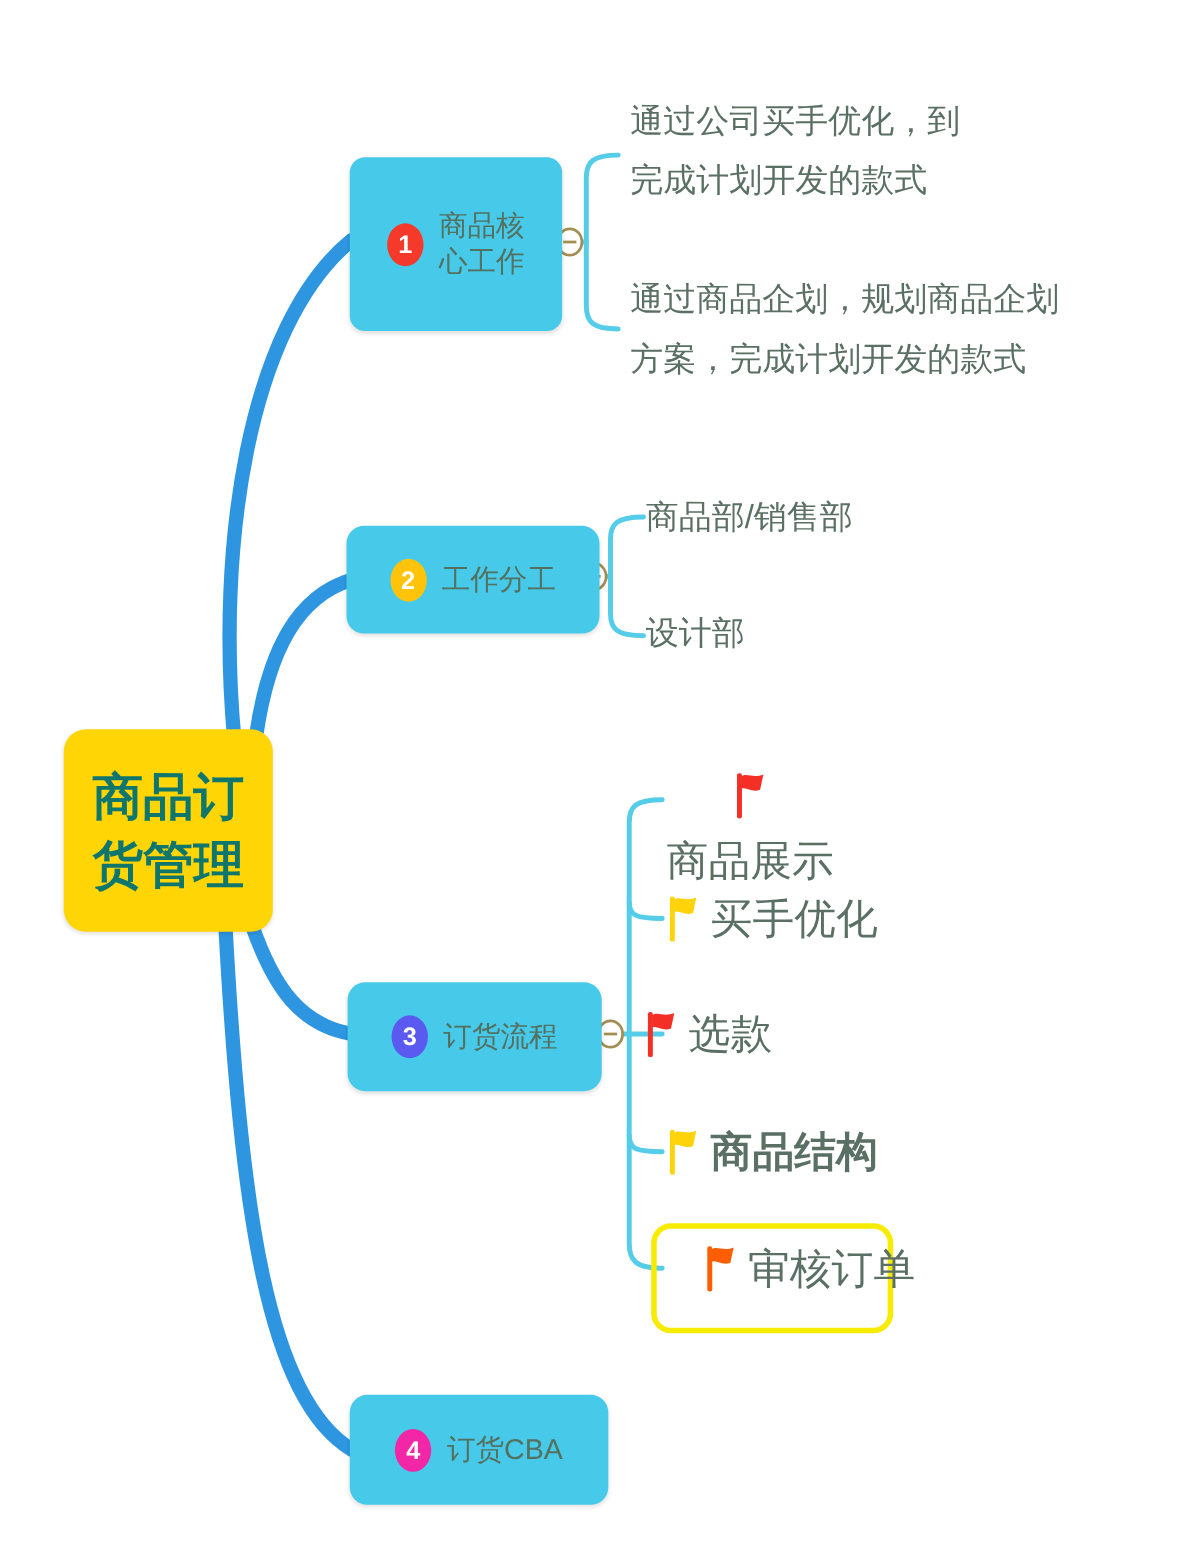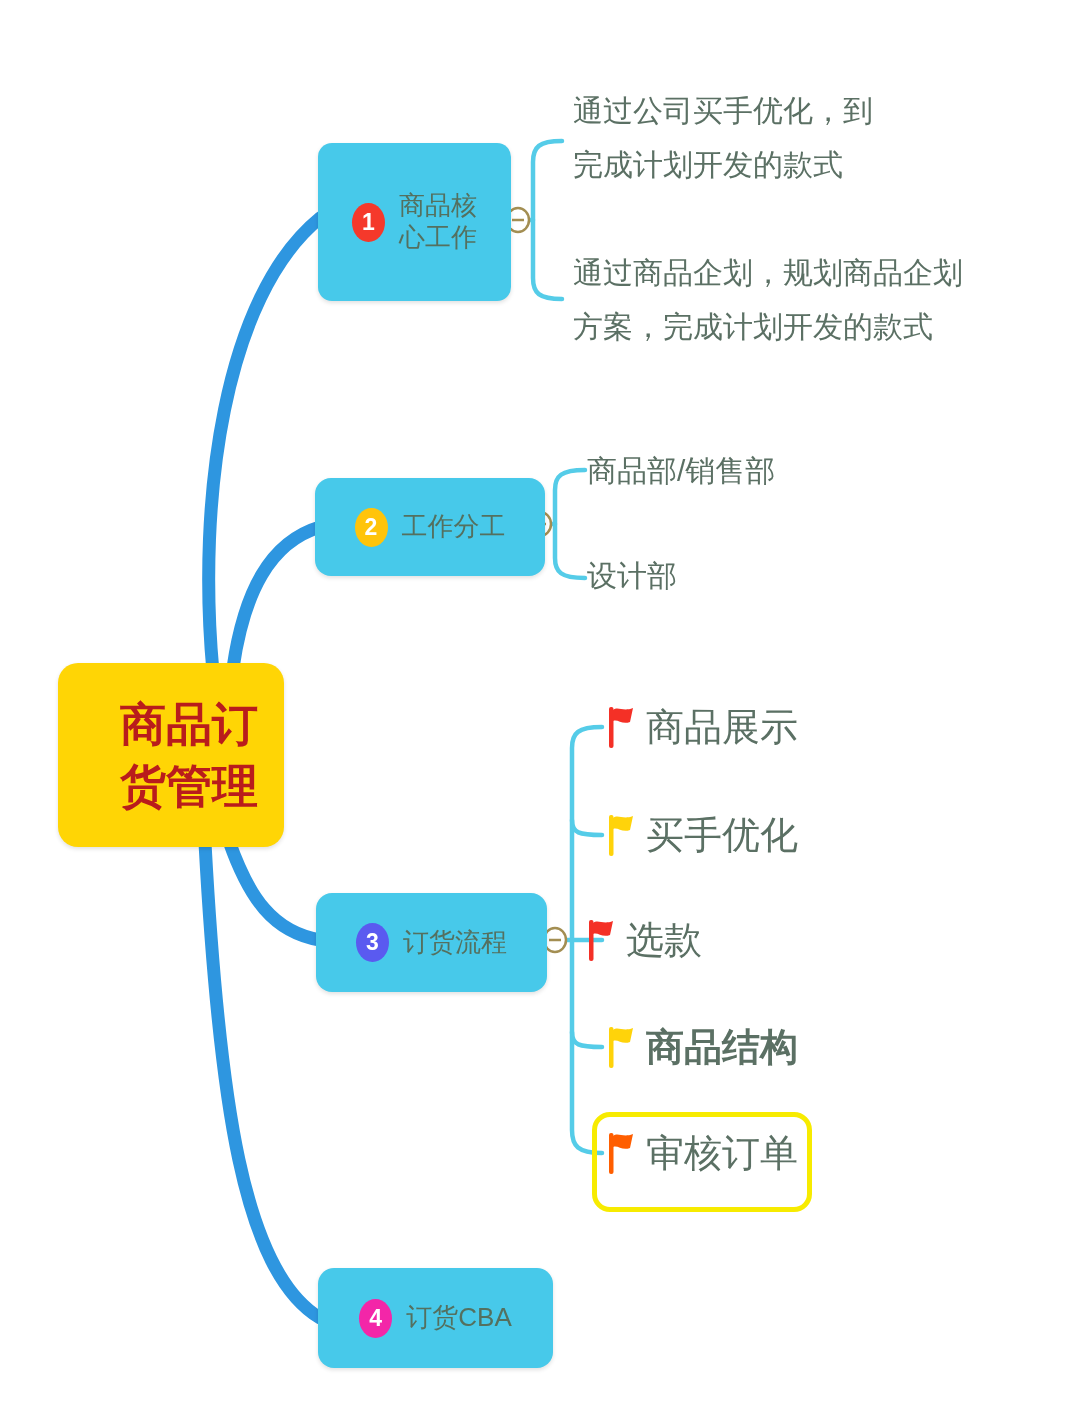--- a/index.html
+++ b/index.html
@@ -11,22 +11,21 @@
   }
   #lines{position:absolute;left:0;top:0;z-index:1;}
   .node{
     position:absolute;z-index:3;display:flex;align-items:center;justify-content:center;
     background:#47C9EA;border-radius:16px;box-shadow:0 2px 4px rgba(0,0,0,.12);
     color:#54705f;
   }
   .root{
     background:#FFD505;border-radius:20px;z-index:4;
     font-size:46px;font-weight:bold;line-height:1.35;text-align:center;
-    color:#b91c1c;
-    padding-left:36px;
+    color:#0f766e;
   }
   .badge{
     flex:0 0 auto;display:flex;align-items:center;justify-content:center;
     width:33px;height:39px;border-radius:50%;
     color:#ffffff;font-size:23px;font-weight:bold;
   }
   .b1{background:#F5392B;} .b2{background:#FFC40A;} .b3{background:#5A5AF0;} .b4{background:#F326A8;}
   .node-title{font-size:26px;line-height:1.22;text-align:center;margin-left:14px;}
   .note{
     position:absolute;z-index:3;font-size:30px;line-height:54px;white-space:nowrap;
@@ -121,21 +120,21 @@
   <div class="note" style="left:587px;top:444px;">商品部/销售部</div>
   <div class="note" style="left:587px;top:549px;">设计部</div>
 
   <div class="node" style="left:316px;top:893px;width:231px;height:99px;">
     <span class="badge b3">3</span>
     <div class="node-title">订货流程</div>
   </div>
 
   <div class="highlight" style="left:592px;top:1112px;width:210px;height:90px;"></div>
 
-  <div class="leaf" style="left:606px;top:699px;">
+  <div class="leaf" style="left:606px;top:699px;flex-direction:column;">
     <svg class="flag red" width="30" height="48" viewBox="0 0 30 48">
       <rect x="3" y="4" width="4.5" height="41" rx="2" fill="currentColor"></rect>
       <path d="M7,7 C12,3 17,9 27,5 L24,19 C16,22 12,16 7,18 Z" fill="currentColor"></path>
     </svg>
     <span>商品展示</span>
   </div>
   <div class="leaf" style="left:606px;top:807px;text-align:center;">
     <svg class="flag yellow" width="30" height="48" viewBox="0 0 30 48">
       <rect x="3" y="4" width="4.5" height="41" rx="2" fill="currentColor"></rect>
       <path d="M7,7 C12,3 17,9 27,5 L24,19 C16,22 12,16 7,18 Z" fill="currentColor"></path>
@@ -149,21 +148,21 @@
     </svg>
     <span>选款</span>
   </div>
   <div class="leaf" style="left:606px;top:1019px;font-weight:bold;">
     <svg class="flag yellow" width="30" height="48" viewBox="0 0 30 48">
       <rect x="3" y="4" width="4.5" height="41" rx="2" fill="currentColor"></rect>
       <path d="M7,7 C12,3 17,9 27,5 L24,19 C16,22 12,16 7,18 Z" fill="currentColor"></path>
     </svg>
     <span>商品结构</span>
   </div>
-  <div class="leaf" style="left:606px;top:1125px;">
+  <div class="leaf" style="left:640px;top:1125px;">
     <svg class="flag orange" width="30" height="48" viewBox="0 0 30 48">
       <rect x="3" y="4" width="4.5" height="41" rx="2" fill="currentColor"></rect>
       <path d="M7,7 C12,3 17,9 27,5 L24,19 C16,22 12,16 7,18 Z" fill="currentColor"></path>
     </svg>
     <span>审核订单</span>
   </div>
 
   <div class="node" style="left:318px;top:1268px;width:235px;height:100px;">
     <span class="badge b4">4</span>
     <div class="node-title">订货CBA</div>

